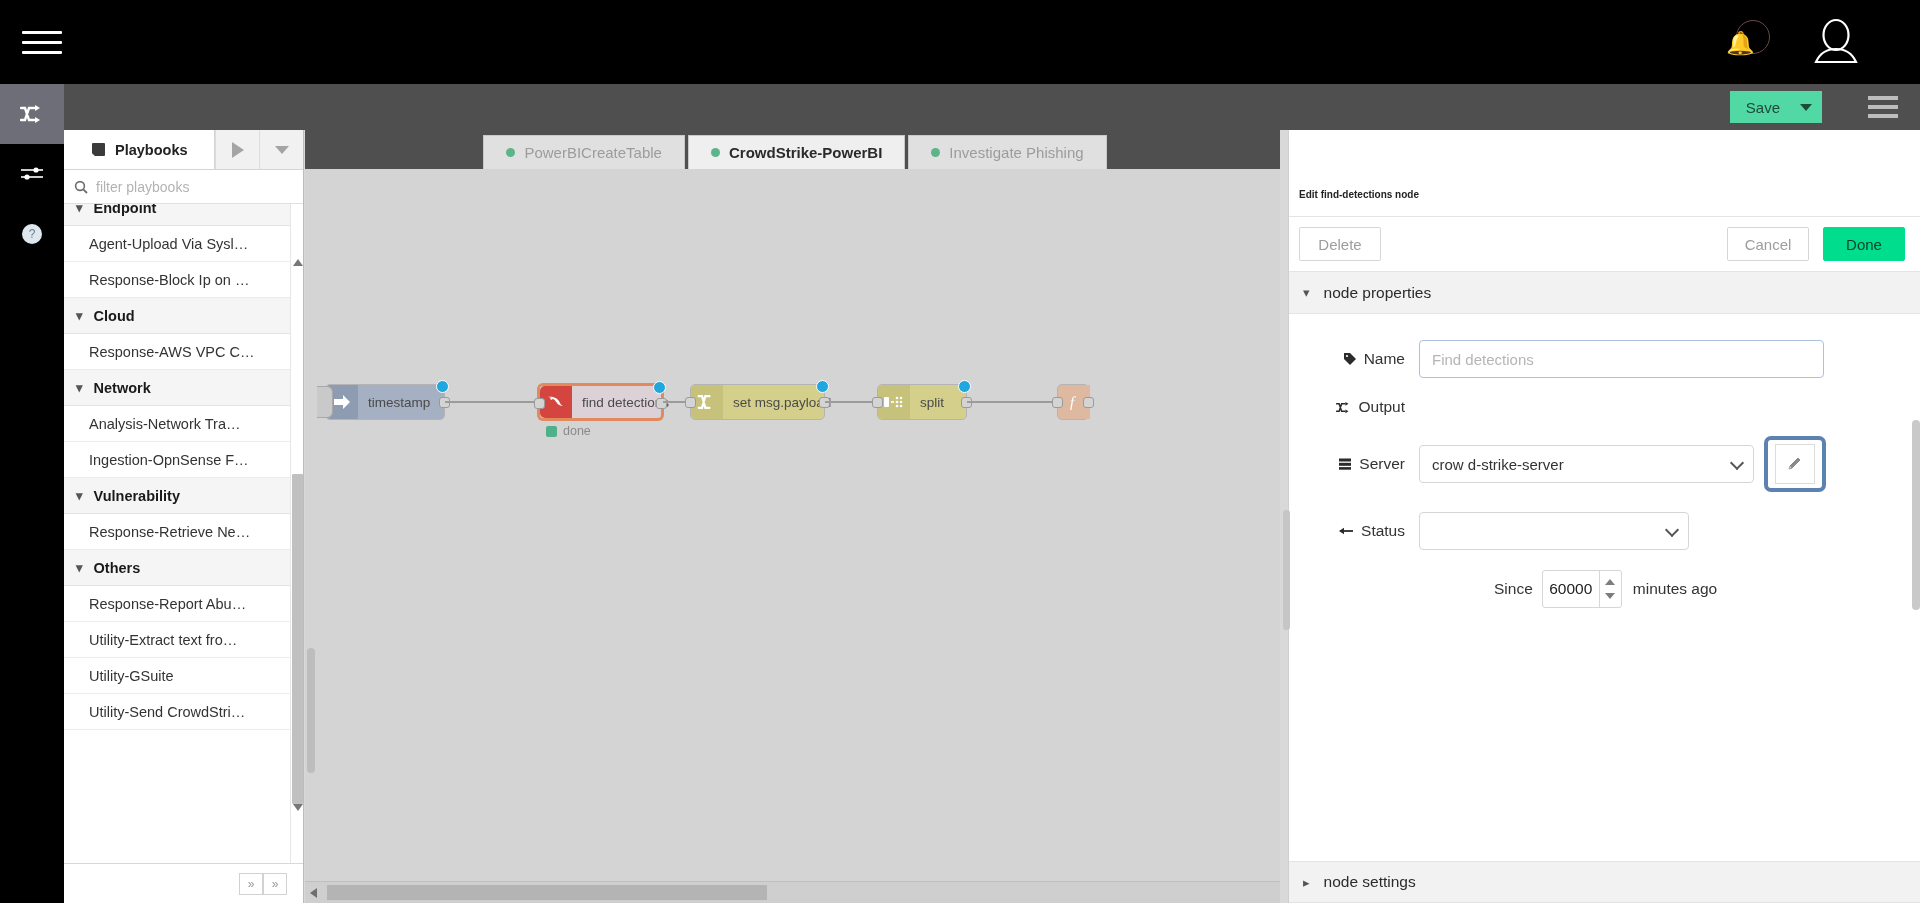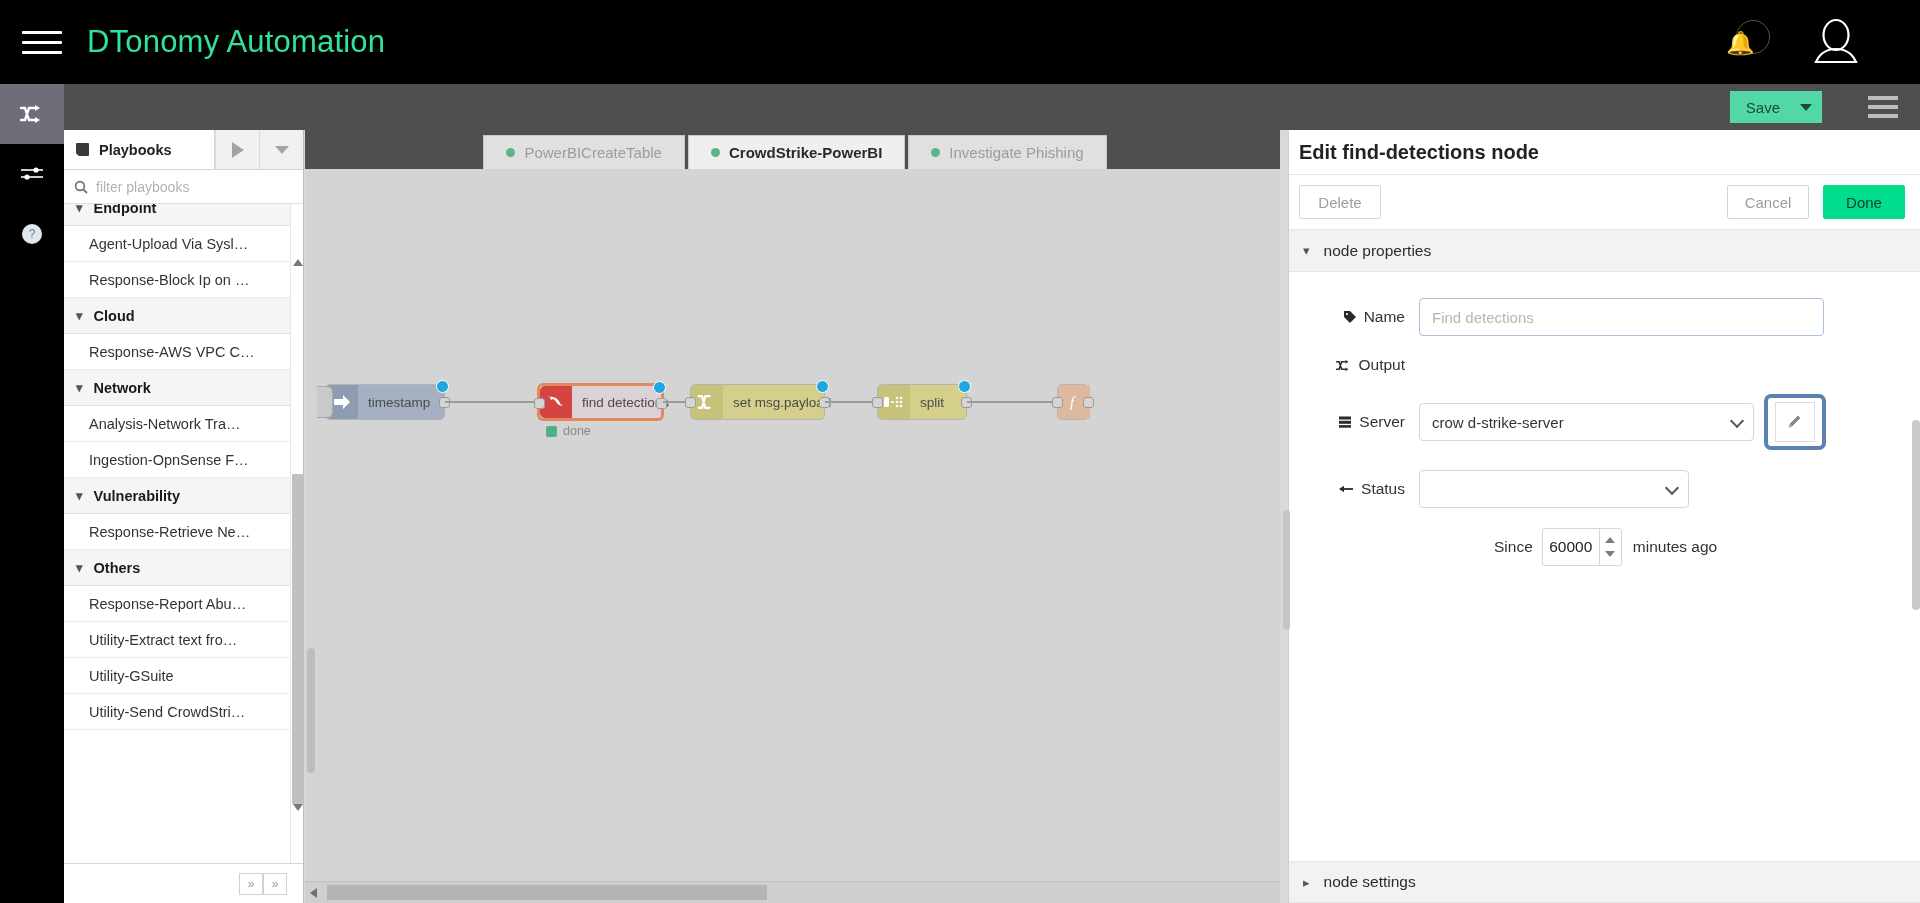--- a/index.html
+++ b/index.html
@@ -76,21 +76,21 @@
     position: absolute; left: 64px; top: 130px; width: 240px; height: 773px;
     background: #fff; border-right: 1px solid #bcbcbc;
     display: flex; flex-direction: column;
   }
   #playbooks-tabrow {
     height: 40px; display: flex; align-items: stretch; background: #f3f3f3;
     border-bottom: 1px solid #d4d4d4;
   }
   #playbooks-tab {
     flex: 1; background: #fff; border-right: 1px solid #d4d4d4;
-    display: flex; align-items: center; gap: 8px; padding-left: 12px;
+    display: flex; align-items: center; gap: 8px; padding-left: 28px;
     font-size: 14.5px; font-weight: bold; color: #222; cursor: pointer;
   }
   .book-icon { width: 15px; height: 13px; position: relative; }
   .book-icon i {
     position: absolute; left: 0; top: 0; width: 13px; height: 13px;
     background: #3b3b3b; border-radius: 1px;
     clip-path: polygon(0 0, 100% 0, 100% 100%, 22% 100%, 0 78%);
   }
   .pb-btn {
     width: 44px; background: #f1f1f1; border-left: 1px solid #dcdcdc;
@@ -224,21 +224,21 @@
     position: absolute; left: 1288px; top: 130px; width: 632px; height: 773px;
     background: #fff; border-left: 1px solid #cfcfcf;
     display: flex; flex-direction: column;
   }
   #panel-resizer {
     position: absolute; left: -6px; top: 380px; width: 7px; height: 120px;
     background: #c6c6c6; border-radius: 3px; cursor: col-resize;
   }
   #panel-title {
     height: 44px; display: flex; align-items: center; padding-left: 10px;
-    font-size: 20px; font-weight: bold; color: #222;
+    font-size: 10px; font-weight: bold; color: #222; margin-top: 42px;
   }
   #panel-actions {
     height: 56px; border-top: 1px solid #e4e4e4; border-bottom: 1px solid #e4e4e4;
     display: flex; align-items: center; padding: 0 15px 0 10px;
   }
   .pbtn {
     height: 34px; min-width: 82px; padding: 0 16px; font-size: 15px;
     font-family: inherit; border: 1px solid #d6d6d6; background: #fff;
     color: #9d9d9d; cursor: pointer; border-radius: 2px;
   }
@@ -318,21 +318,20 @@
 </style>
 </head>
 <body>
 
 <div id="app-header">
   <div id="hamburger-main">
     <span></span>
       <span></span>
       <span></span>
   </div>
-  <div id="app-title">DTonomy Automation</div>
   <div id="header-right">
     <div class="bell-wrap">
       <div class="bell-badge"></div>
       <div class="bell-glyph">🔔</div>
     </div>
     <svg class="avatar-icon" viewBox="0 0 56 56">
       <ellipse cx="28" cy="21" rx="12.5" ry="15" fill="none" stroke="#ffffff" stroke-width="2.2"></ellipse>
       <path d="M8 48c4-9 12-13 20-13s16 4 20 13z" fill="none" stroke="#ffffff" stroke-width="2.2"></path>
     </svg>
   </div>

